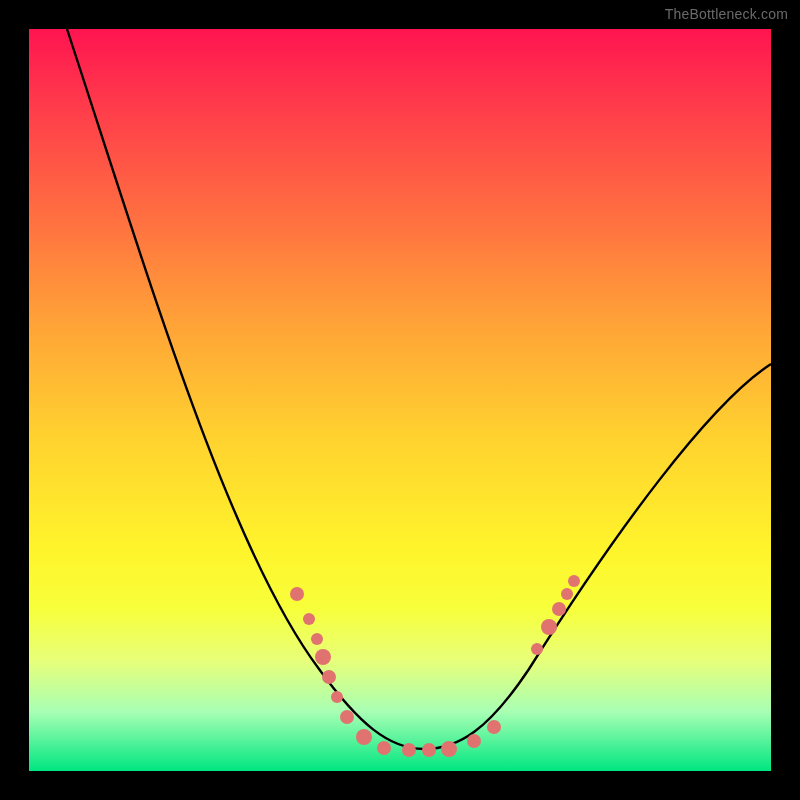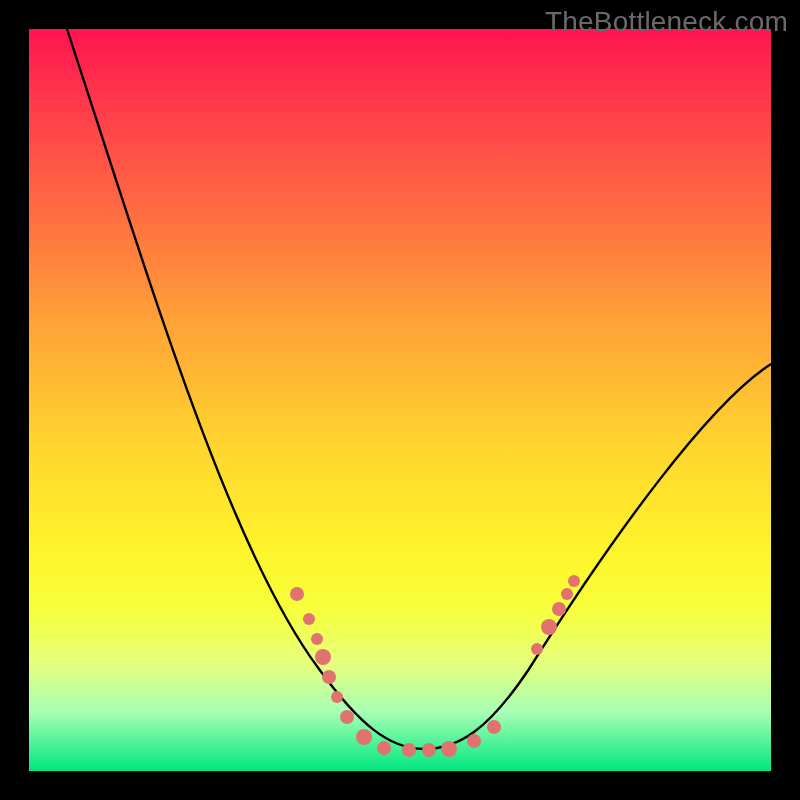--- a/index.html
+++ b/index.html
@@ -27,21 +27,21 @@
       #f7ff3a 78%,
       #e8ff78 85%,
       #a8ffb4 92%,
       #00e680 100%);
   }
   .watermark {
     position: absolute;
     top: 6px;
     right: 12px;
     color: #6a6a6a;
-    font-size: 28px;
+    font-size: 14px;
     font-weight: 500;
     letter-spacing: 0.2px;
   }
   svg.curve {
     position: absolute;
     left: 0;
     top: 0;
     width: 742px;
     height: 742px;
     overflow: visible;

